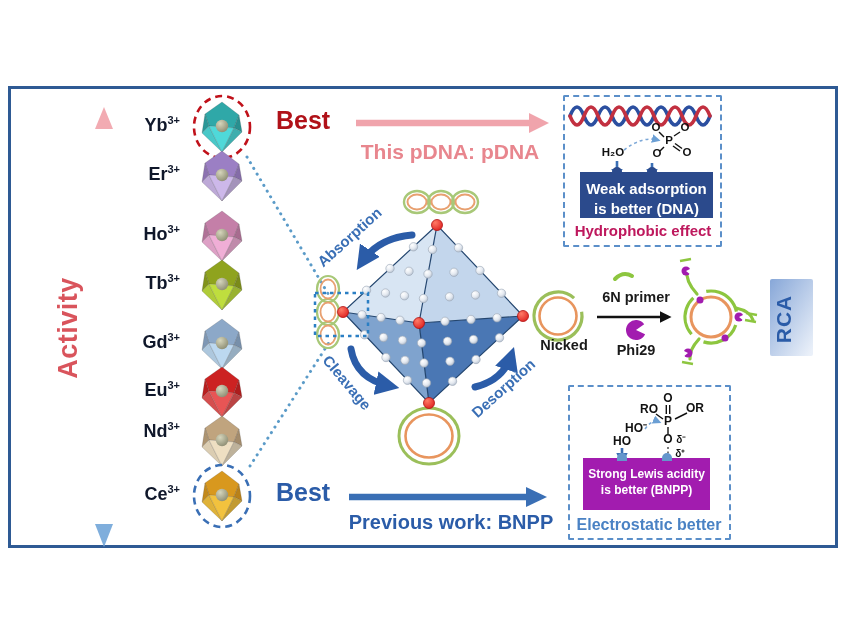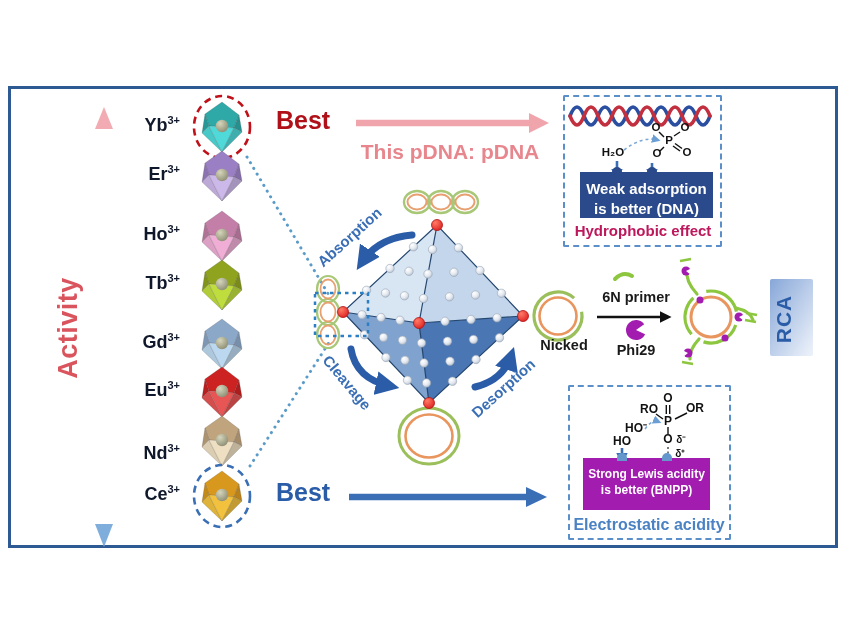--- a/index.html
+++ b/index.html
@@ -350,34 +350,35 @@
     <line x1="668" y1="447" x2="668" y2="460" stroke="#333" stroke-width="1.3" stroke-dasharray="2 2.5"></line>
     <line x1="622" y1="448" x2="622" y2="461" stroke="#3A6FB5" stroke-width="2.6" marker-end="url(#mNavy)"></line>
   </svg>
 
   <div id="overlay" class="abs" style="left:0;top:0;width:850px;height:639px;pointer-events:none;">
     <div id="activity-label" class="lbl">Activity</div>
 
     <div id="best-top" class="lbl">Best</div>
     <div id="work-top" class="lbl">This pDNA: pDNA</div>
     <div id="best-bottom" class="lbl">Best</div>
+    <div id="work-bottom" class="lbl">Previous work: BNPP</div>
 
     <div id="hydro-box" class="dashed-box"></div>
     <div id="dna-panel" class="panel">Weak adsorption is better (DNA)</div>
     <div class="bump dark" style="left:612px;top:167px;"></div>
     <div class="bump dark" style="left:647px;top:167px;"></div>
     <div id="caption-hydro" class="lbl">Hydrophobic effect</div>
 
     <div id="electro-box" class="dashed-box"></div>
     <div id="bnpp-panel" class="panel">Strong Lewis acidity is better (BNPP)</div>
     <div class="bump mid" style="left:617px;top:453px;"></div>
     <div class="bump mid" style="left:662px;top:453px;"></div>
-    <div id="caption-electro" class="lbl">Electrostatic acidity</div>
+    <div id="caption-electro" class="lbl">Electrostatic better</div>
   <div class="ion-label" style="top: 114px;"><span>Yb</span><sup>3+</sup></div>
       <div class="ion-label" style="top: 163px;"><span>Er</span><sup>3+</sup></div>
       <div class="ion-label" style="top: 223px;"><span>Ho</span><sup>3+</sup></div>
       <div class="ion-label" style="top: 272px;"><span>Tb</span><sup>3+</sup></div>
       <div class="ion-label" style="top: 331px;"><span>Gd</span><sup>3+</sup></div>
       <div class="ion-label" style="top: 379px;"><span>Eu</span><sup>3+</sup></div>
-      <div class="ion-label" style="top: 442px;"><span>Nd</span><sup>3+</sup></div>
+      <div class="ion-label" style="top: 420px;"><span>Nd</span><sup>3+</sup></div>
       <div class="ion-label" style="top: 483px;"><span>Ce</span><sup>3+</sup></div>
     </div>
 </div>
 
 </body></html>

